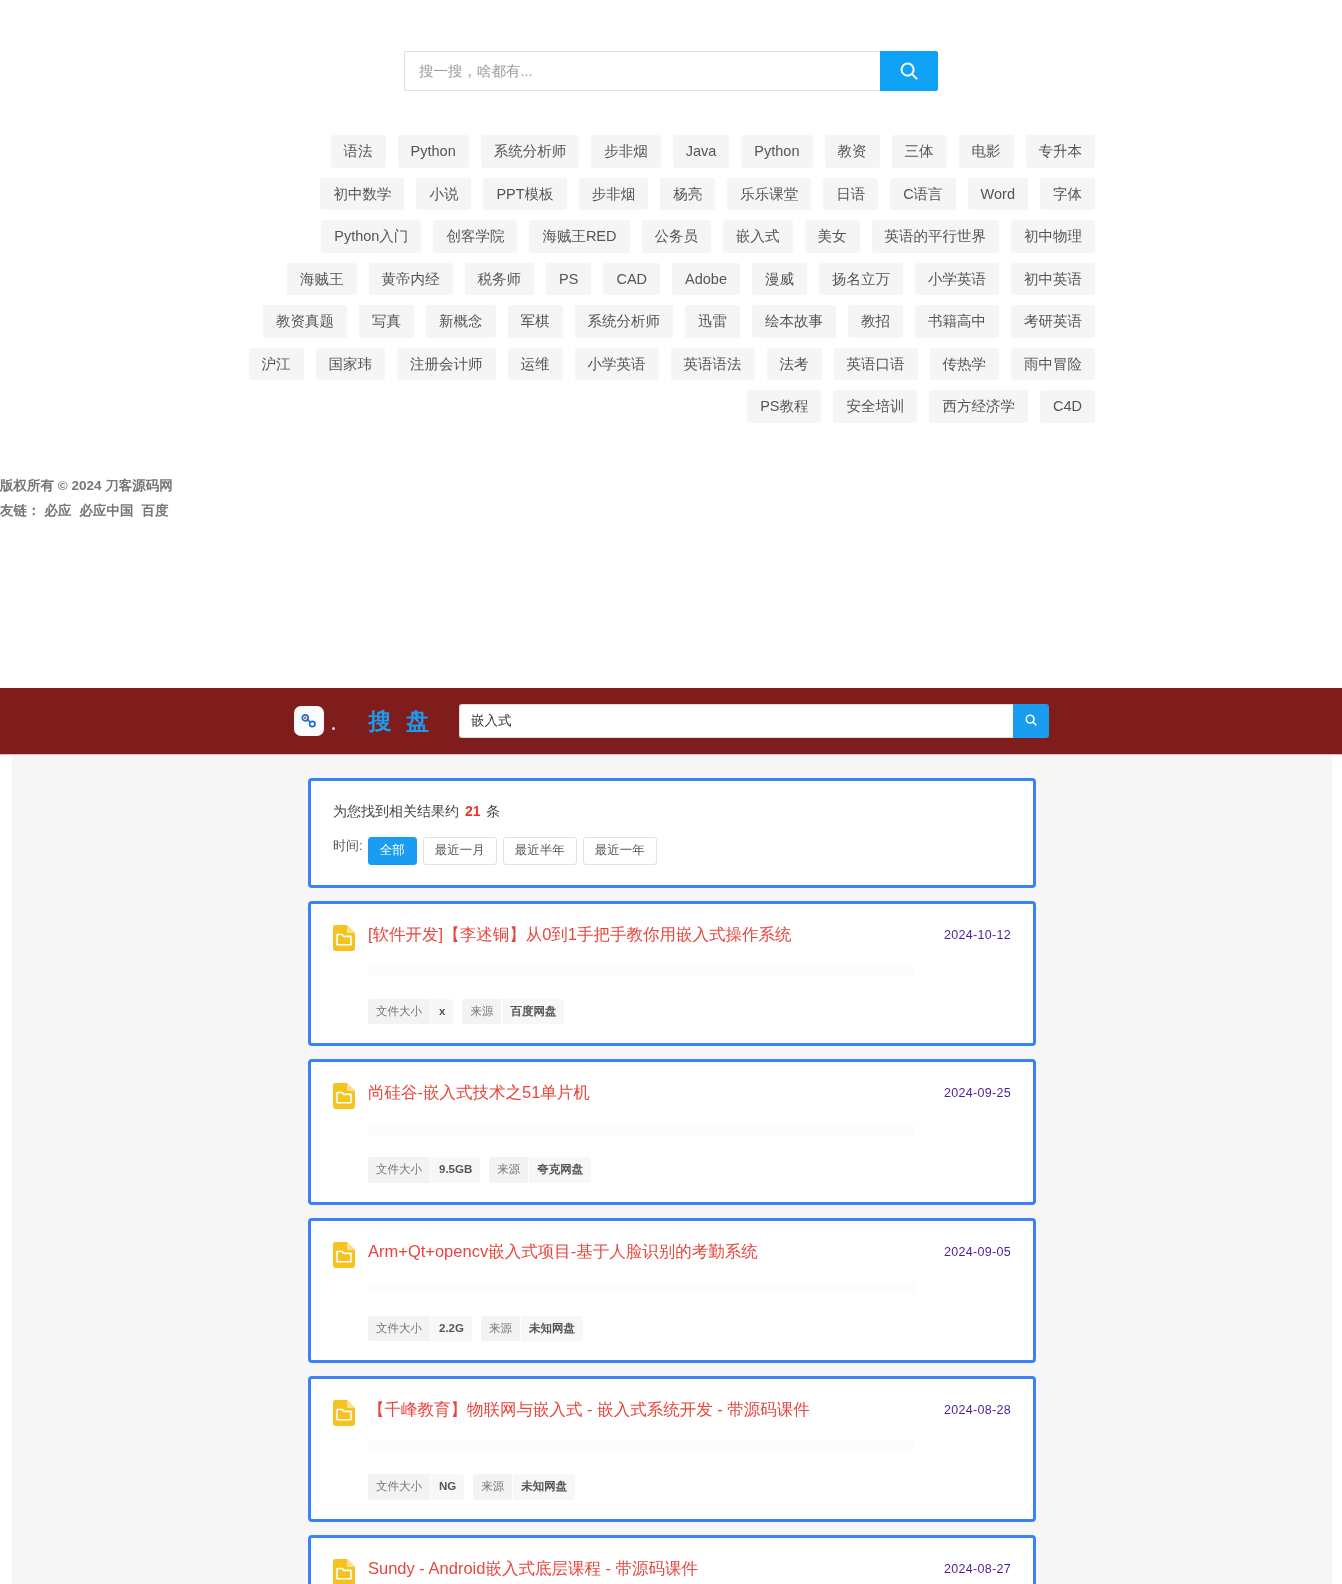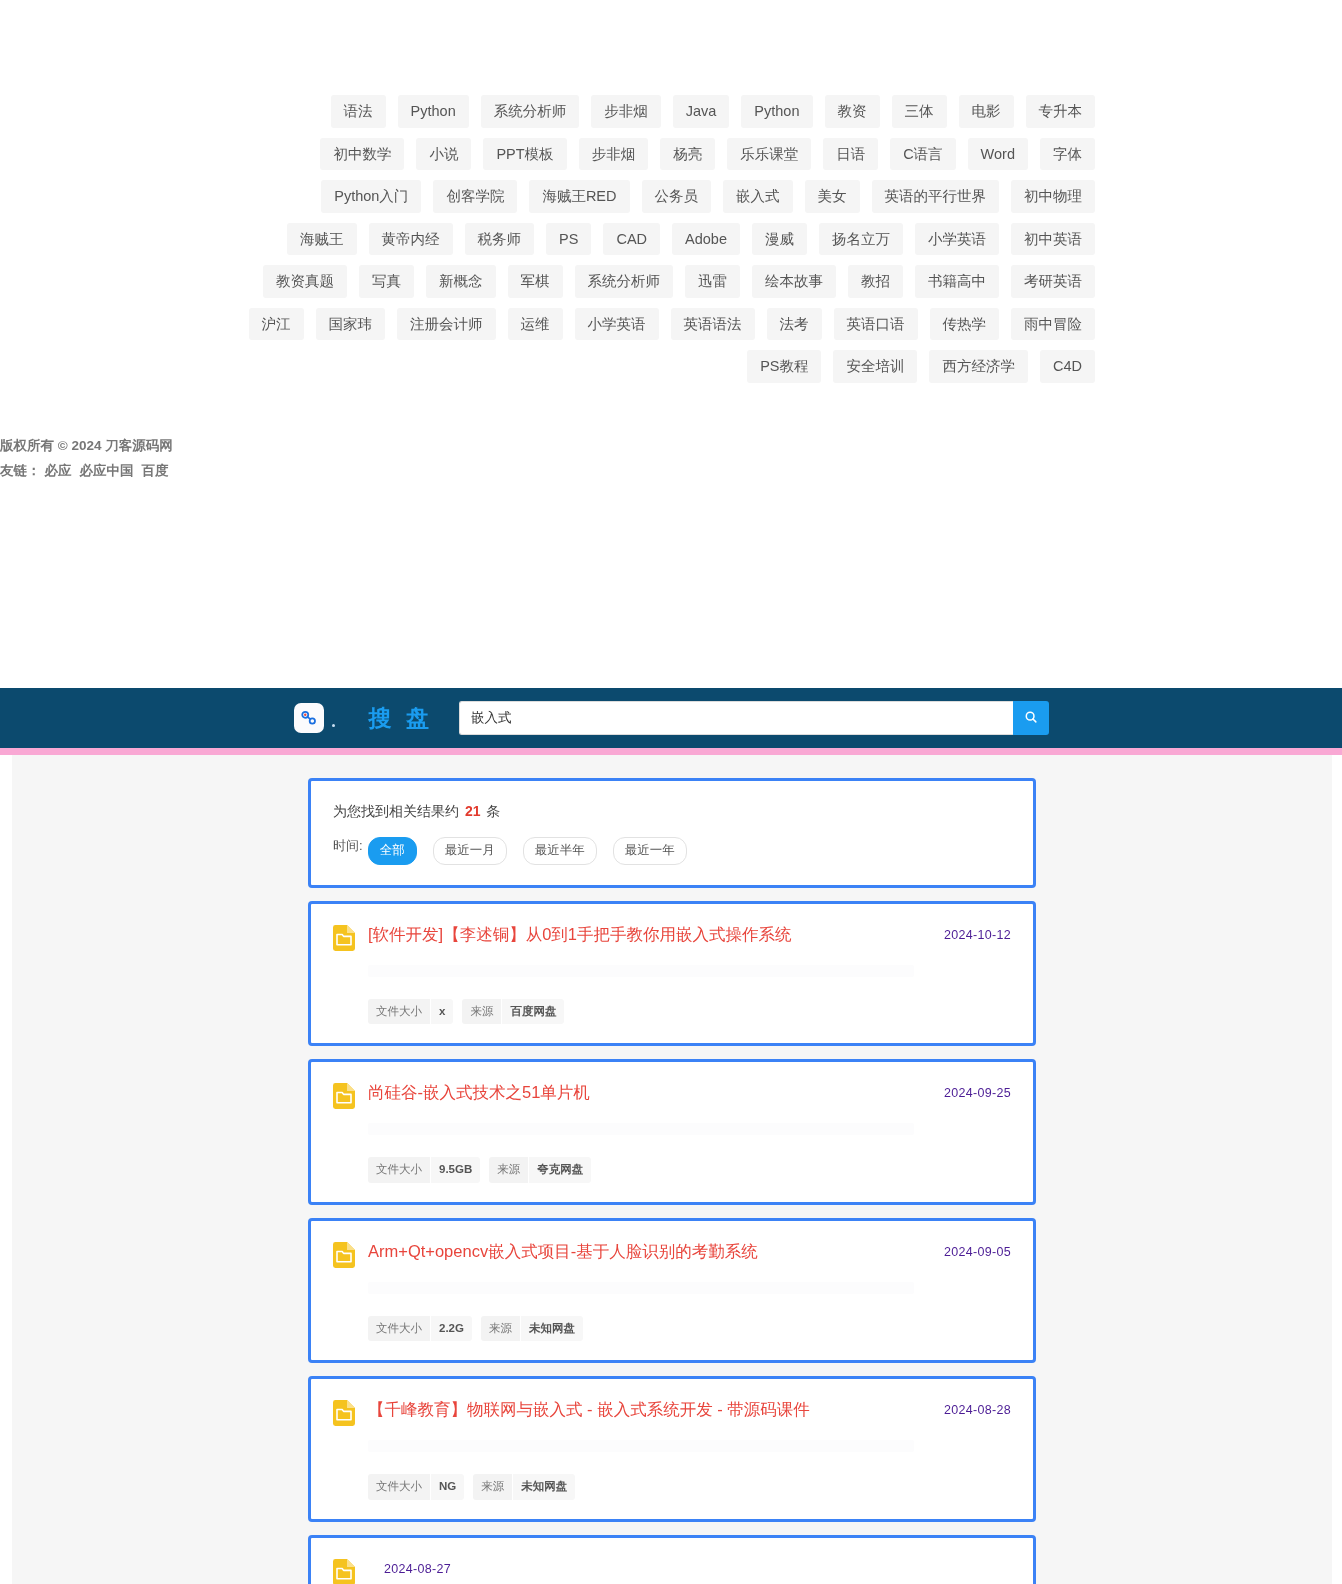--- a/index.html
+++ b/index.html
@@ -103,26 +103,26 @@
   .footer .fl-label { color: #777; }
 
   
   .site {
     position: absolute;
     left: 0;
     top: 688px;
     width: 1342px;
   }
   .site-header {
-    background: #0c4a6e;
+    background: #7f1d1d;
     height: 67px;
     display: flex;
     align-items: center;
     justify-content: center;
-    border-bottom: 7px solid #f9a8d4;
+    border-bottom: 1px solid #f9a8d4;
   }
   .site-header-inner {
     width: 755px;
     display: flex;
     align-items: center;
   }
   .logo-mark {
     width: 30px; height: 30px;
     border-radius: 7px;
     background: #fbfbfd;
@@ -198,24 +198,24 @@
     margin-bottom: 16px;
   }
   .summary-count { color: #e23b2e; font-weight: bold; padding: 0 2px; }
   .time-filter { display: flex; align-items: flex-start; }
   .time-label { font-size: 13px; color: #555; margin-right: 5px; }
   .tf-btn {
     display: inline-block;
     font-size: 12.5px;
     padding: 6px 11px;
     border: 1px solid #e2e2e2;
-    border-radius: 12px;
+    border-radius: 3px;
     background: #fff;
     color: #555;
-    margin-right: 16px;
+    margin-right: 6px;
     cursor: pointer;
     line-height: 1.1;
     font-family: "Liberation Sans", "DejaVu Sans", sans-serif;
   }
   .tf-btn.active {
     background: #1a9cf0;
     border-color: #1a9cf0;
     color: #fff;
   }
 
@@ -286,20 +286,31 @@
     border-left: 1px solid #fff;
   }
 </style>
 </head>
 <body>
 
 <div class="page">
 
   <div class="top-section">
 
+    <div class="search-wrap">
+      <input class="search-input" type="text" placeholder="搜一搜，啥都有..." style="">
+      <button class="search-btn">
+        <span>
+          <svg width="22" height="22" viewBox="0 0 24 24" fill="none" stroke="#ffffff" stroke-width="2.2" stroke-linecap="round">
+            <circle cx="10.5" cy="10.5" r="6.6"></circle>
+            <line x1="15.4" y1="15.4" x2="20.3" y2="20.3"></line>
+          </svg>
+        </span>
+      </button>
+    </div>
 
     <div class="tag-cloud" id="tag-cloud">
         <div class="tag-row">
           <a class="tag">语法</a>
           <a class="tag">Python</a>
           <a class="tag">系统分析师</a>
           <a class="tag">步非烟</a>
           <a class="tag">Java</a>
           <a class="tag">Python</a>
           <a class="tag">教资</a>
@@ -513,20 +524,21 @@
                 </span>
               </div>
             </div>
             <div class="card result-card">
               <div class="result-top">
                 <span class="folder-icon"><svg viewBox="0 0 22 26" width="22" height="26">
   <path d="M0 2.4A2.4 2.4 0 0 1 2.4 0H14l8 8v15.6A2.4 2.4 0 0 1 19.6 26H2.4A2.4 2.4 0 0 1 0 23.6Z" fill="#f5c31f"></path>
   <path d="M14 0l8 8h-8Z" fill="#fbe08a"></path>
   <path d="M4 9.5h5.2l1.4 1.9H18v8.3H4Z" fill="none" stroke="#ffffff" stroke-width="1.6" stroke-linejoin="round"></path>
 </svg></span>
+                <a class="result-title">Sundy - Android嵌入式底层课程 - 带源码课件</a>
                 <span class="result-date">2024-08-27</span>
               </div>
               <div class="result-snippet"></div>
             </div>
           </div>
 
       </div>
     </div>
   </div>
 </div>

